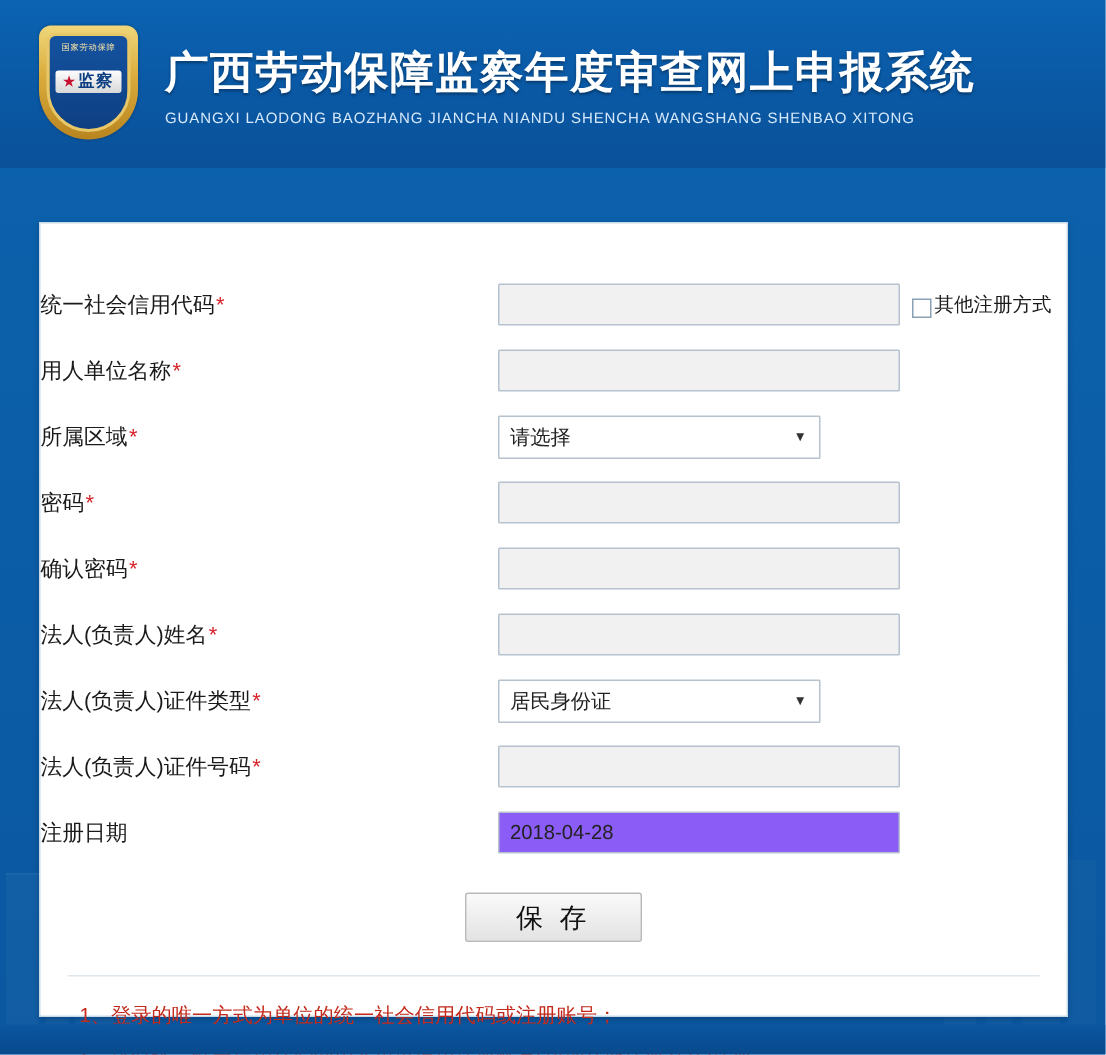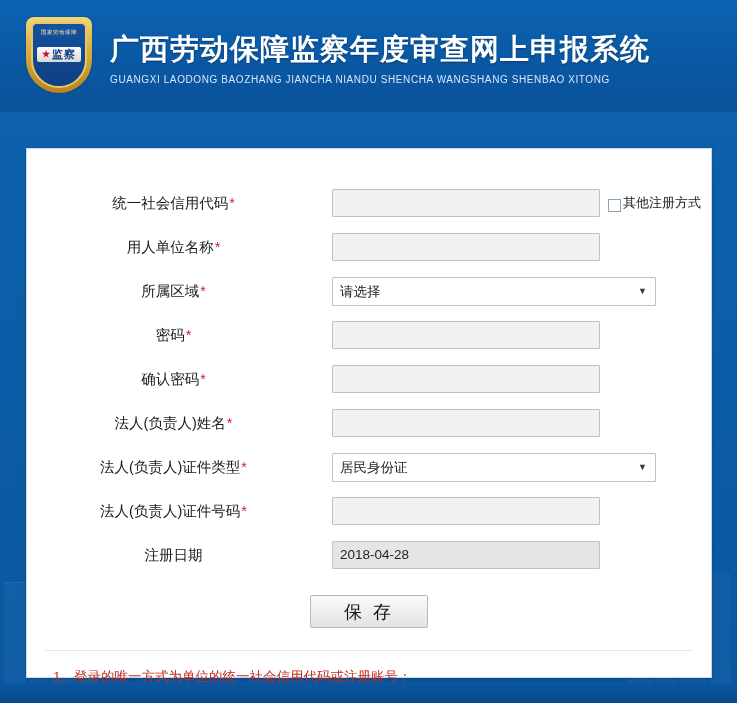--- a/index.html
+++ b/index.html
@@ -151,21 +151,21 @@
     padding: 36px 0 0 0;
   }
   .form-row {
     display: flex;
     align-items: center;
     height: 36px;
     margin-bottom: 8px;
   }
   .form-label {
     width: 305px;
-    text-align: center;
+    text-align: left;
     padding-right: 12px;
     box-sizing: border-box;
     font-size: 14.5px;
     color: #1a1a1a;
     white-space: nowrap;
   }
   .req {
     color: #d8232a;
     margin-left: 1px;
   }
@@ -176,24 +176,24 @@
     background: #f1f1f1;
     box-sizing: border-box;
     font-size: 13.5px;
     color: #222;
     padding: 0 7px;
     line-height: 26px;
     font-family: "Liberation Sans", sans-serif;
     border-radius: 1px;
   }
   .field.filled {
-    background: #e5e5e5;
+    background: #8b5cf6;
   }
   .select {
-    width: 324px;
+    width: 215px;
     height: 29px;
     border: 1px solid #b6c3ce;
     background: #ffffff;
     box-sizing: border-box;
     font-size: 13.5px;
     color: #222;
     padding: 0 7px;
     line-height: 27px;
     position: relative;
     border-radius: 1px;

